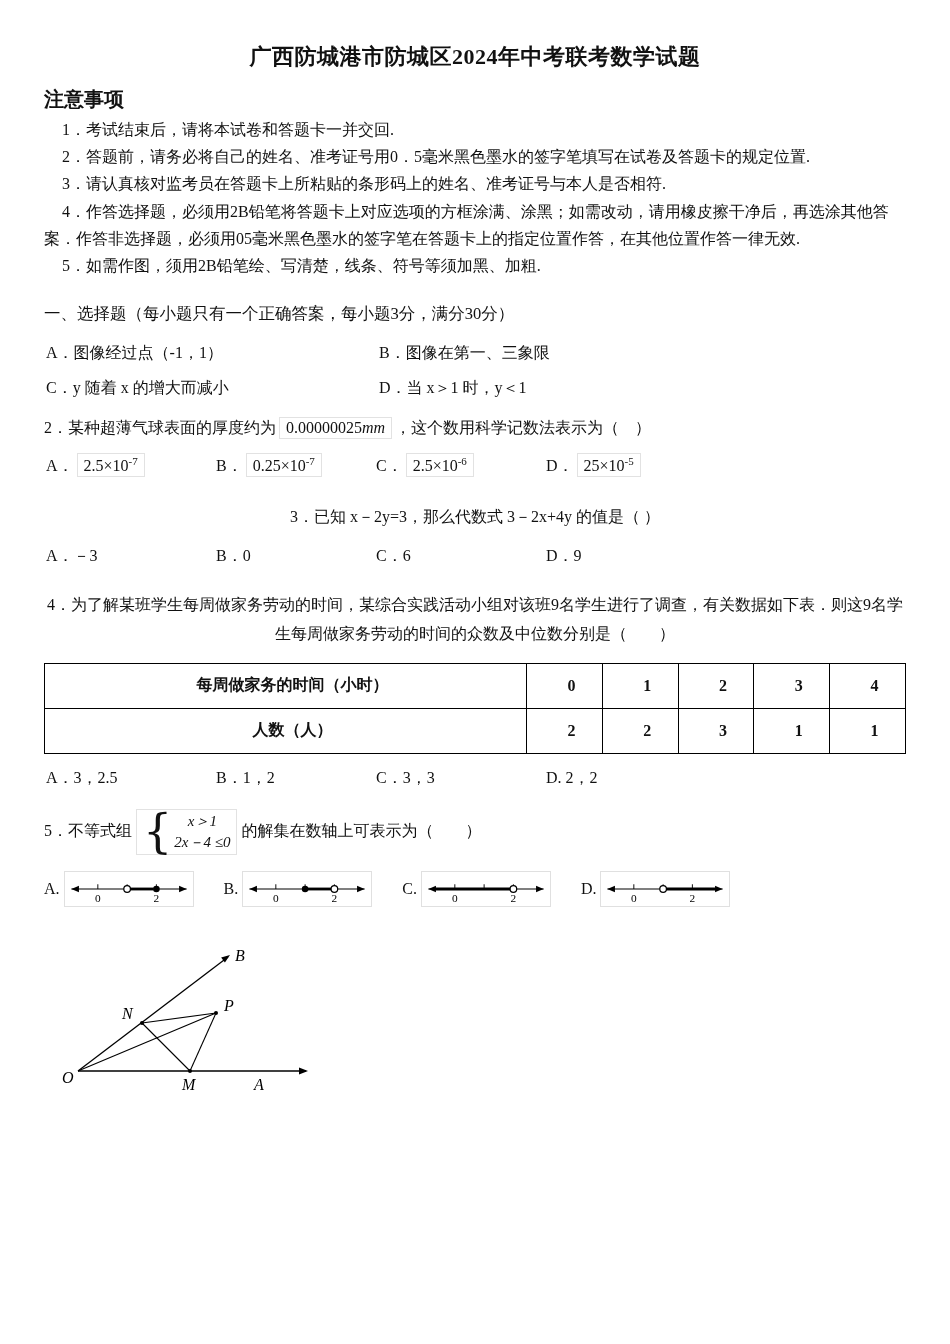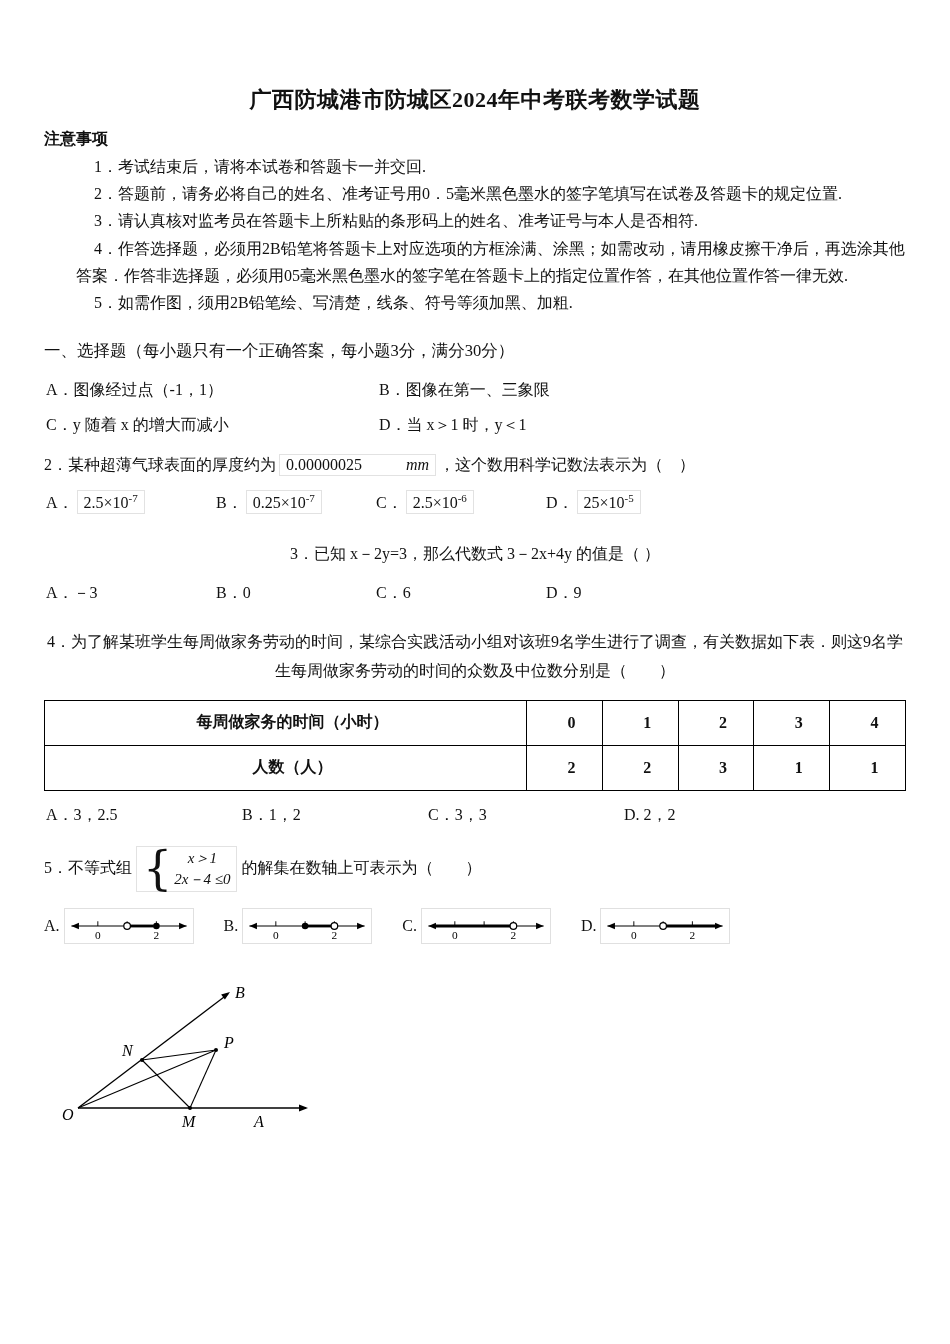--- a/index.html
+++ b/index.html
@@ -3,41 +3,41 @@
 <meta charset="utf-8">
 <style>
   * { box-sizing: border-box; margin: 0; padding: 0; }
   html, body { background: #ffffff; }
   body {
     width: 950px; min-height: 1344px;
     color: #111;
     font-family: "Liberation Serif", "DejaVu Serif", serif;
     font-size: 16px;
   }
-  .page { padding: 85px 44px 40px 44px; }
+  .page { padding: 42px 44px 40px 44px; }
 
   .title { text-align: center; font-size: 22px; font-weight: 700; margin-bottom: 14px; letter-spacing: .5px; }
 
-  .notes-header { font-size: 16px; font-weight: 700; margin-bottom: 3px; }
-  .note { font-size: 16px; line-height: 1.7; text-indent: 18px; margin-left: 32px; }
+  .notes-header { font-size: 20px; font-weight: 700; margin-bottom: 3px; }
+  .note { font-size: 16px; line-height: 1.7; text-indent: 18px; }
 
   .section-header { margin-top: 24px; font-size: 16.5px; font-weight: 400; }
 
   .q { margin-top: 18px; }
   .q-text { font-size: 16px; line-height: 1.8; text-align: center; }
   .q-line { display: flex; align-items: center; flex-wrap: wrap; font-size: 16px; }
 
   .opts-2col { display: grid; grid-template-columns: 333px 1fr; row-gap: 14px; margin-top: 14px; padding-left: 2px; }
   .opts-4col { display: grid; grid-template-columns: 170px 160px 170px 1fr; margin-top: 14px; padding-left: 2px; align-items: center; }
   .opt { font-size: 16px; font-family: Liberation Serif, serif; }
 
   
   .mimg { display: inline-block; border: 1px solid #e2e2e2; padding: 1px 6px; margin: 0 3px; background: #fff; }
   sup { font-size: 11px; }
-  .it { font-style: italic; margin-left: 44px; }
+  .it { font-style: italic; }
 
   .frac-wrap { display: inline-flex; align-items: center; margin: 0 6px; }
   .frac-lhs { font-style: italic; margin-right: 4px; }
   .frac { display: inline-block; text-align: center; font-size: 13px; line-height: 1.15; font-style: italic; vertical-align: middle; }
   .frac .num { display: block; border-bottom: 1px solid #000; padding: 0 5px 1px; }
   .frac .den { display: block; padding-top: 1px; }
 
   table.datatable { width: 100%; border-collapse: collapse; margin: 14px 0 12px 0; }
   table.datatable td { border: 1.5px solid #000; height: 45px; font-size: 16px; text-align: center; padding-left: 14px; }
   table.datatable td.firstcol { width: 56%; font-weight: 700; }
@@ -129,21 +129,21 @@
       <tr>
         <td class="firstcol">人数（人）</td>
         <td class="num">2</td>
         <td class="num">2</td>
         <td class="num">3</td>
         <td class="num">1</td>
         <td class="num">1</td>
       </tr>
     </tbody>
       </table>
-    <div class="opts-4col" style="gap:26px;">
+    <div class="opts-4col" style="">
       <span class="opt">A．3，2.5</span>
       <span class="opt">B．1，2</span>
       <span class="opt">C．3，3</span>
       <span class="opt">D. 2，2</span>
     </div>
   </div>
 
   <div class="q" style="margin-top:20px;">
     <div class="q-line">
       <span>5．不等式组</span>

